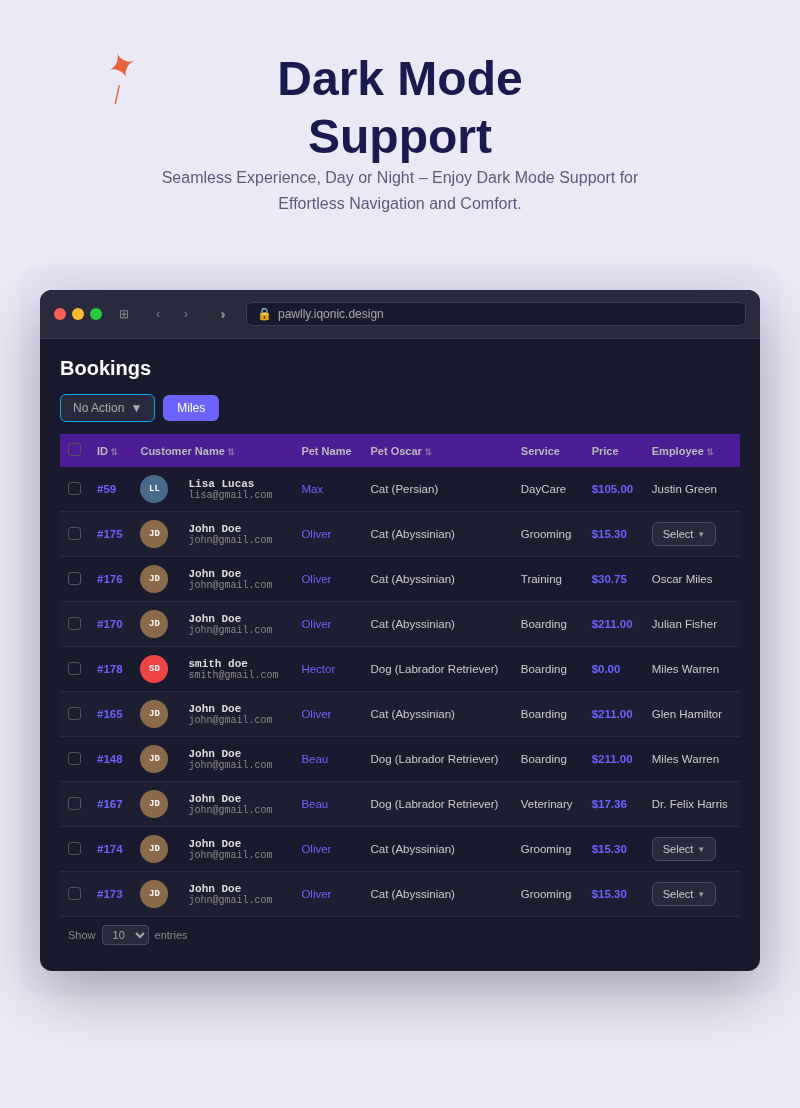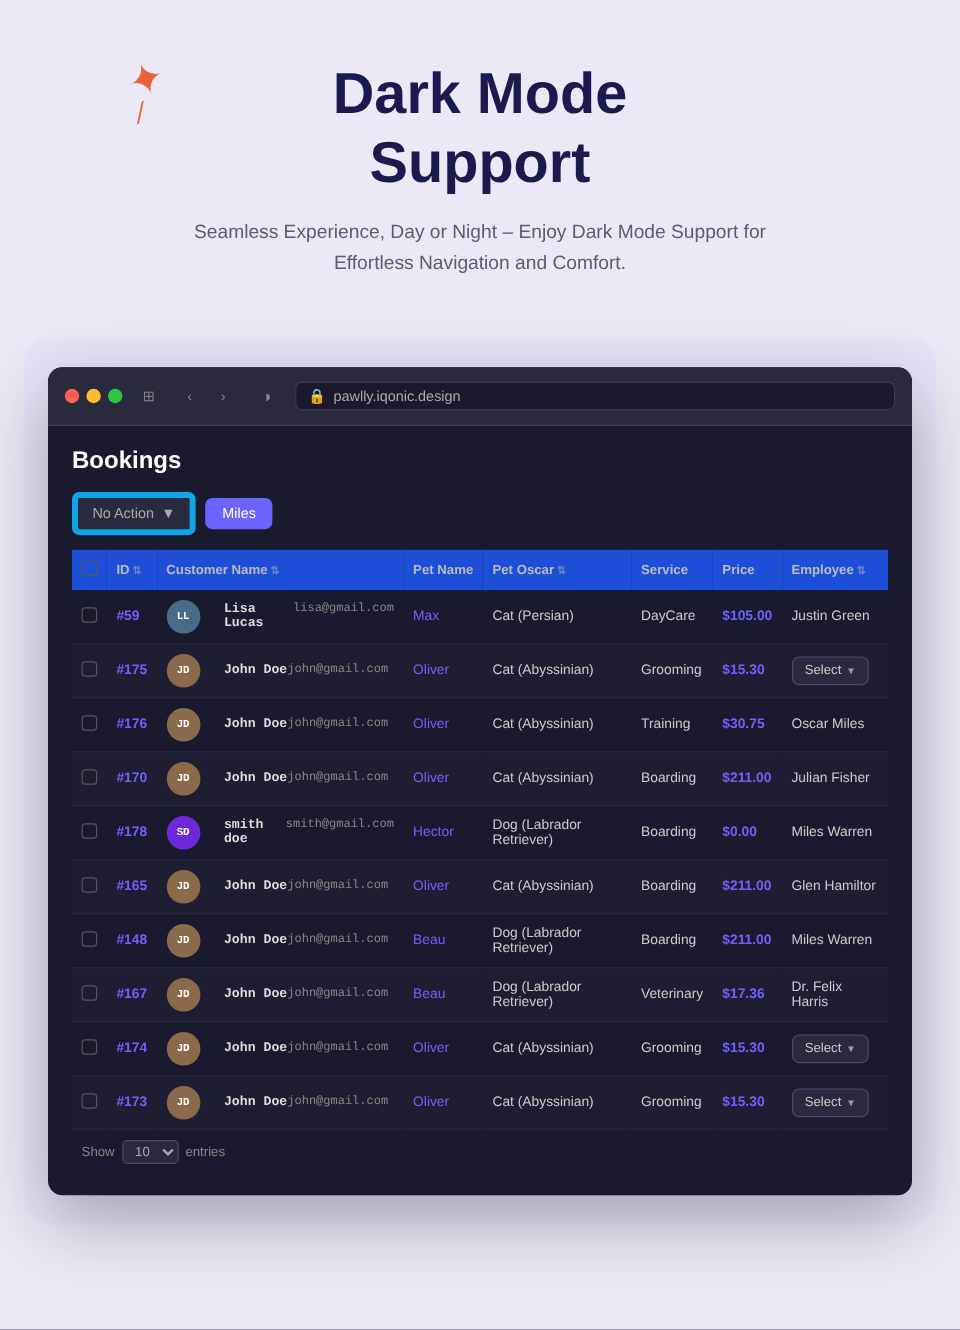--- a/index.html
+++ b/index.html
@@ -31,21 +31,20 @@
       color: #e8623a;
       transform: rotate(-20deg);
     }
 
     .main-title {
       font-size: 48px;
       font-weight: 800;
       color: #1a1a4e;
       text-align: center;
       line-height: 1.2;
-      margin-bottom: 16px;
     }
 
     .subtitle {
       font-size: 16px;
       color: #5a5a7a;
       text-align: center;
       max-width: 500px;
       line-height: 1.6;
     }
 
@@ -144,21 +143,21 @@
     
     .action-bar {
       display: flex;
       align-items: center;
       gap: 8px;
       margin-bottom: 12px;
     }
 
     .action-dropdown {
       background: #2a2a3e;
-      border: 5px solid #0ea5e9;
+      border: 1px solid #0ea5e9;
       border-radius: 6px;
       padding: 6px 12px;
       color: #aaa;
       font-size: 12px;
       display: flex;
       align-items: center;
       gap: 6px;
       cursor: pointer;
     }
 
@@ -178,21 +177,21 @@
       overflow: hidden;
     }
 
     table {
       width: 100%;
       border-collapse: collapse;
       font-size: 11.5px;
     }
 
     thead tr {
-      background: #1d4ed8;
+      background: #4c1d95;
     }
 
     thead th {
       color: #bbb;
       font-weight: 600;
       padding: 9px 8px;
       text-align: left;
       white-space: nowrap;
       font-size: 11px;
     }
@@ -241,21 +240,21 @@
 
     .customer-cell {
       display: flex;
       align-items: center;
       gap: 20px;
       font-family: Liberation Mono, monospace;
     }
 
     .customer-info {
       display: flex;
-      flex-direction: row;
+      flex-direction: column;
     }
 
     .customer-name {
       color: #ddd;
       font-size: 11px;
       font-weight: 600;
     }
 
     .customer-email {
       color: #888;
@@ -442,21 +441,21 @@
     <td>Cat (Abyssinian)</td>
     <td>Boarding</td>
     <td class="price-cell">$211.00</td>
     <td><span>Julian Fisher</span></td>
   </tr>
               <tr>
     <td class="checkbox-cell"><div class="cb"></div></td>
     <td class="id-cell">#178</td>
     <td>
       <div class="customer-cell">
-        <div style="width:28px;height:28px;border-radius:50%;background:#6d28d9;display:flex;align-items:center;justify-content:center;font-size:9px;color:#fff;font-weight:600;flex-shrink:0;">SD</div>
+        <div style="width:28px;height:28px;border-radius:50%;background:#ef4444;display:flex;align-items:center;justify-content:center;font-size:9px;color:#fff;font-weight:600;flex-shrink:0;">SD</div>
         <div class="customer-info">
           <span class="customer-name">smith doe</span>
           <span class="customer-email">smith@gmail.com</span>
         </div>
       </div>
     </td>
     <td class="pet-name-cell">Hector</td>
     <td>Dog (Labrador Retriever)</td>
     <td>Boarding</td>
     <td class="price-cell">$0.00</td>

